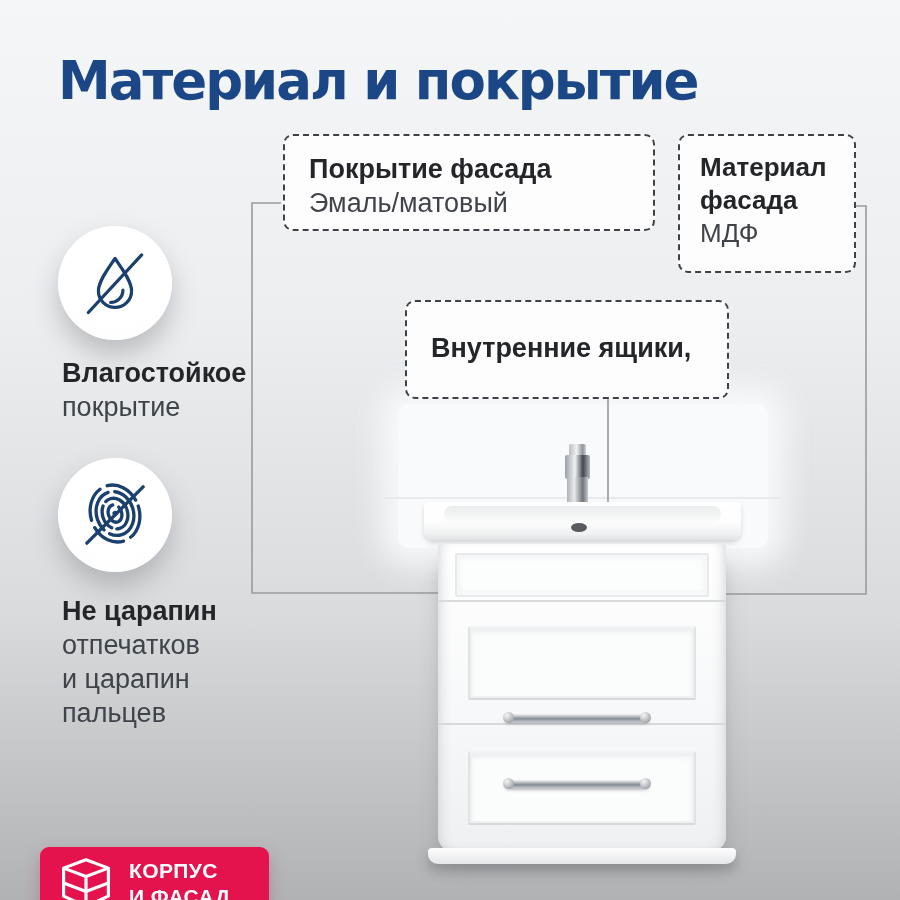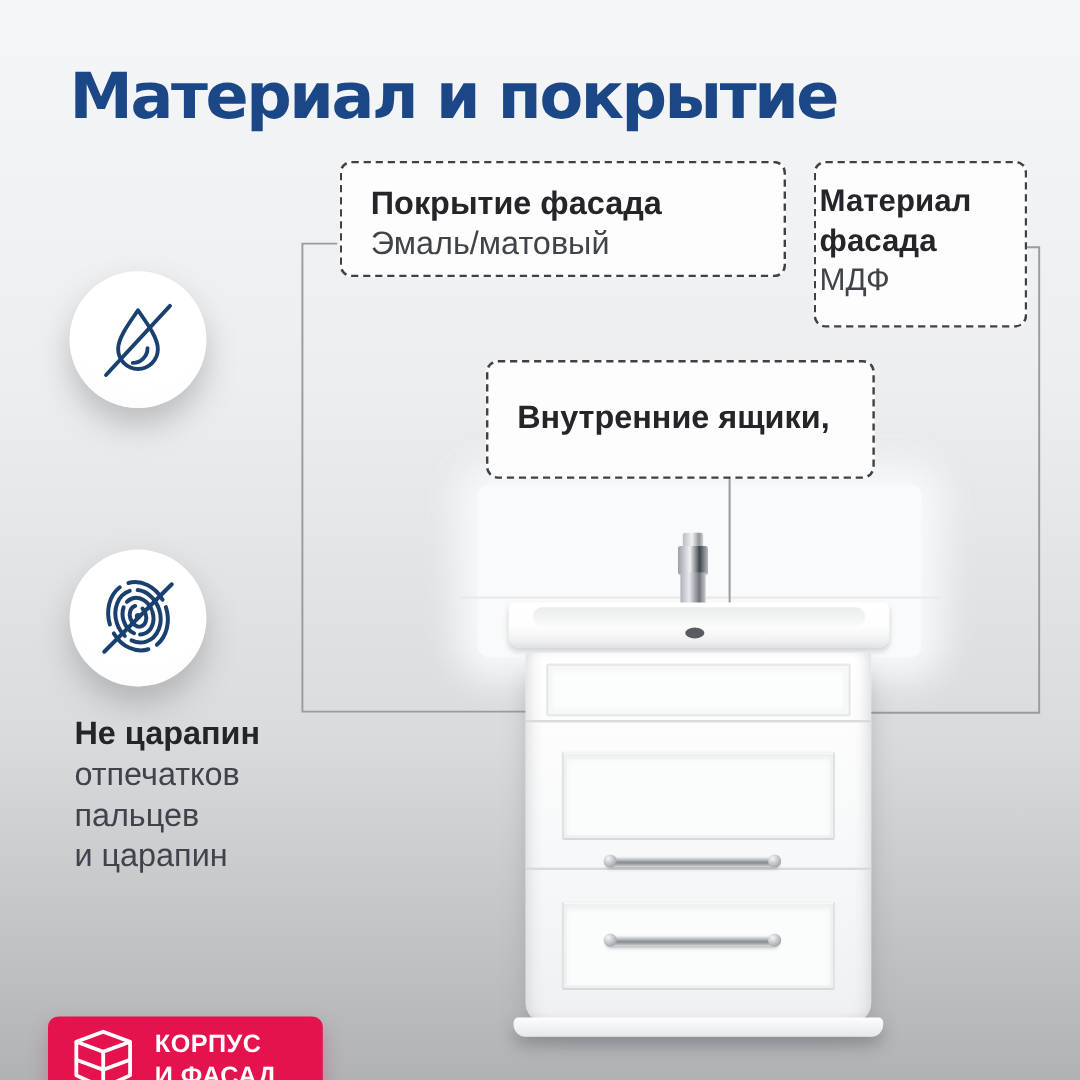--- a/index.html
+++ b/index.html
@@ -61,21 +61,21 @@
   .handle::before{left:-2px;} .handle::after{right:-2px;}
   .handle-1{top:112px;} .handle-2{top:55px;}
   .plinth{left:428px;top:848px;width:308px;height:16px;
     background:linear-gradient(180deg,#fdfdfe,#e5e7e9);border-radius:4px 4px 10px 10px;
     box-shadow:0 7px 12px rgba(100,102,106,.45);}
   
   .callout{background:#fdfdfe;border:2px dashed #3e4145;border-radius:10px;box-sizing:border-box;
     color:#404449;font-size:27px;line-height:34px;}
   .callout .bold{font-weight:bold;color:#232528;}
   .callout-1{left:283px;top:134px;width:372px;height:97px;padding:16px 24px;}
-  .callout-2{left:678px;top:134px;width:178px;height:139px;padding:15px 3px;font-size:26px;line-height:33px;}
+  .callout-2{left:678px;top:134px;width:178px;height:139px;padding:15px 20px;font-size:26px;line-height:33px;}
   .callout-3{left:405px;top:300px;width:324px;height:99px;padding:29px 24px;}
   
   .feature-circle{width:114px;height:114px;border-radius:50%;
     background:radial-gradient(circle at 50% 35%,#ffffff 60%,#fbfbfc);
     box-shadow:0 14px 26px rgba(128,130,134,.45);
     display:flex;align-items:center;justify-content:center;}
   .circle-1{left:58px;top:226px;} .circle-2{left:58px;top:458px;}
   .feature-text{color:#3f434a;font-size:27px;line-height:34px;}
   .feature-text .bold{font-weight:bold;color:#232529;}
   .ftext-1{left:62px;top:356px;} .ftext-2{left:62px;top:594px;}
@@ -143,38 +143,42 @@
     <div class="bold">Внутренние ящики,</div>
   </div>
 
   <div class="abs feature-circle circle-1">
     <svg width="72" height="72" viewBox="0 0 100 100">
       <path d="M50 16 C 42 28, 27 47, 27 61 A 23 23 0 0 0 73 61 C 73 47, 58 28, 50 16 Z" fill="none" stroke="#1a4070" stroke-width="4.5" stroke-linejoin="round"></path>
       <path d="M61 60 A 17 17 0 0 1 44 77" fill="none" stroke="#1a4070" stroke-width="4.5" stroke-linecap="round"></path>
       <line x1="13" y1="91" x2="87" y2="11" stroke="#1a4070" stroke-width="4.5" stroke-linecap="round"></line>
     </svg>
   </div>
+  <div class="abs feature-text ftext-1">
+    <span class="bold">Влагостойкое</span>
+    <span>покрытие</span>
+  </div>
 
   <div class="abs feature-circle circle-2">
     <svg width="74" height="74" viewBox="0 0 100 100">
       <g transform="rotate(-18 50 48)" fill="none" stroke="#1a4070" stroke-width="4.5" stroke-linecap="round">
         <circle cx="50" cy="48" r="3.5" fill="#1a4070" stroke="none"></circle>
         <ellipse cx="50" cy="48" rx="9" ry="12" stroke-dasharray="50 9"></ellipse>
         <ellipse cx="50" cy="48" rx="17" ry="21" stroke-dasharray="34 7"></ellipse>
         <ellipse cx="50" cy="48" rx="25" ry="30" stroke-dasharray="60 9"></ellipse>
         <ellipse cx="50" cy="48" rx="33" ry="39" stroke-dasharray="46 11"></ellipse>
       </g>
       <line x1="12" y1="88" x2="88" y2="12" stroke="#1a4070" stroke-width="4.5" stroke-linecap="round"></line>
     </svg>
   </div>
   <div class="abs feature-text ftext-2">
     <span class="bold">Не царапин</span>
     <span>отпечатков</span>
+    <span>и царапин</span>
     <span>пальцев</span>
-    <span>и царапин</span>
   </div>
 
   <div class="abs badge">
     <svg width="56" height="60" viewBox="0 0 60 62">
       <g fill="none" stroke="#ffffff" stroke-width="3.4" stroke-linejoin="round">
         <polygon points="30,5 54,14 30,23 6,14"></polygon>
         <polyline points="6,14 6,44 30,55 54,44 54,14"></polyline>
         <line x1="30" y1="23" x2="30" y2="55"></line>
         <polyline points="6,30 30,39 54,30"></polyline>
       </g>

